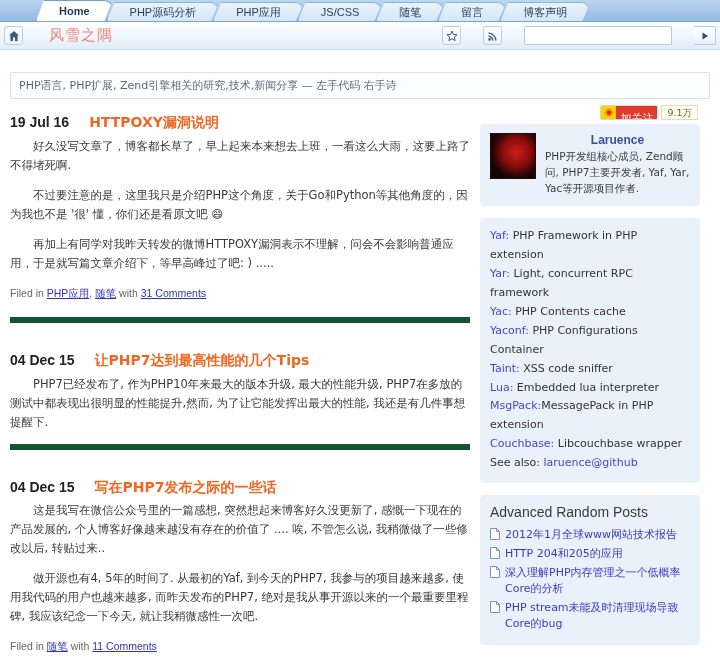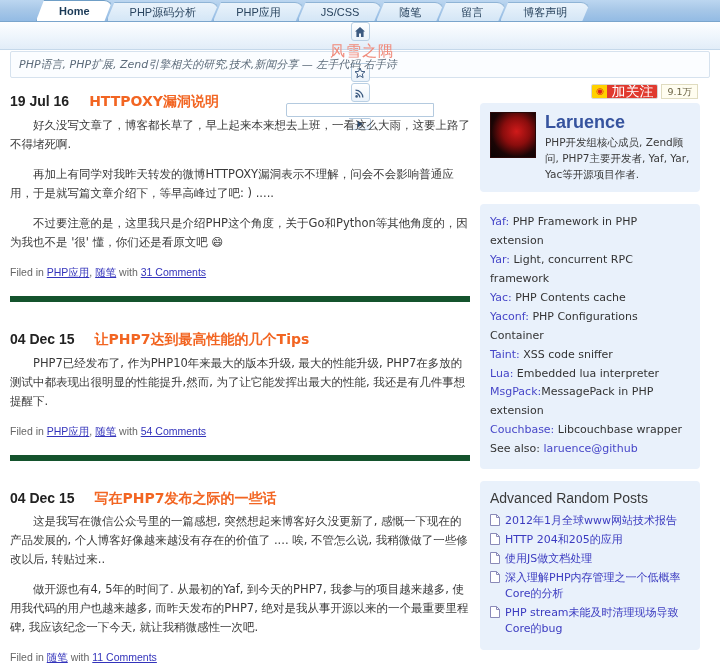--- a/index.html
+++ b/index.html
@@ -52,22 +52,21 @@
   }
 
   
   #toolbar {
     height: 28px;
     background: linear-gradient(to bottom, #fdfeff 0%, #eef5fc 55%, #e2edf8 100%);
     border-bottom: 1px solid #c5d8ea;
     display: flex;
     align-items: center;
     padding: 0 4px;
-    gap: 1px;
-    flex-direction: column;
+    gap: 22px;
   }
   .tb-btn {
     width: 19px; height: 19px;
     border: 1px solid #b9cfe3;
     border-radius: 3px;
     background: linear-gradient(to bottom, #ffffff, #eaf2fa);
     display: flex; align-items: center; justify-content: center;
     cursor: pointer;
     flex: none;
   }
@@ -94,21 +93,21 @@
     width: 22px; height: 19px;
     border: 1px solid #b4cadf;
     border-left: none;
     border-radius: 0 2px 2px 0;
     background: linear-gradient(to bottom, #ffffff, #e9f1f9);
     display: flex; align-items: center; justify-content: center;
     cursor: pointer;
   }
 
   
-  #tagline-wrap { padding: 1px 10px 0 10px; font-style: italic; }
+  #tagline-wrap { padding: 22px 10px 0 10px; }
   #tagline {
     border: 1px solid #d6e2ee;
     background: #fbfdff;
     border-radius: 2px;
     padding: 5px 8px;
     font-size: 11px;
     color: #5c6b7a;
     font-family: "DejaVu Sans", sans-serif;
   }
 
@@ -182,42 +181,42 @@
     cursor: pointer;
   }
   #weibo-eye {
     width: 15px; height: 13px;
     background: #ffd100;
     display: flex; align-items: center; justify-content: center;
     font-size: 9px; color: #e2231a; line-height: 1;
   }
   #weibo-label {
     background: #e03a2f; color: #fff;
-    font-size: 14px; padding: 0 4px;
+    font-size: 11px; padding: 6px 4px;
     height: 13px; line-height: 13px;
     font-family: "DejaVu Sans", sans-serif;
   }
   #weibo-count {
     border: 1px solid #e0dcc0;
     background: #fffdf0;
     color: #6b6445;
     font-size: 9.5px;
     height: 15px; line-height: 14px;
     padding: 0 5px;
     border-radius: 0;
     font-family: "DejaVu Sans", sans-serif;
     cursor: pointer;
   }
   #profile-box { display: flex; gap: 9px; align-items: flex-start; }
   #avatar {
     width: 46px; height: 46px; flex: none;
     background: radial-gradient(circle at 58% 42%, #d01a1a 0%, #8a0d0d 38%, #1a0505 70%, #0a0303 100%);
     border: 1px solid #2a0808;
   }
-  #profile-name { font-size: 18px; font-weight: bold; color: #36539e; margin-bottom: 2px; }
+  #profile-name { font-size: 12px; font-weight: bold; color: #36539e; margin-bottom: 2px; text-align: center; }
   #profile-desc { font-size: 10.5px; line-height: 1.5; color: #3b3b3b; font-family:"DejaVu Sans",sans-serif; }
 
   .doc-item { display: flex; gap: 5px; align-items: flex-start; margin-bottom: 3px; }
   .doc-ico { flex: none; margin-top: 1px; }
   .doc-text { font-size: 11px; line-height: 1.45; color: #3b3bc0; cursor: pointer; font-family:"DejaVu Sans",sans-serif; }
 </style>
 </head>
 <body>
 
 <div id="tabbar">
@@ -261,31 +260,30 @@
 <div id="tagline-wrap">
   <div id="tagline">PHP语言, PHP扩展, Zend引擎相关的研究,技术,新闻分享 — 左手代码 右手诗</div>
 </div>
 
 <div id="layout">
   <div id="content">
       <div class="post">
         <div class="post-head"><span class="post-date">19 Jul 16</span><span class="post-title">HTTPOXY漏洞说明</span></div>
         <div class="post-body">
           <p>好久没写文章了，博客都长草了，早上起来本来想去上班，一看这么大雨，这要上路了不得堵死啊.</p>
+          <p>不过要注意的是，这里我只是介绍PHP这个角度，关于Go和Python等其他角度的，因为我也不是 '很' 懂，你们还是看原文吧 😄</p>
           <p>再加上有同学对我昨天转发的微博HTTPOXY漏洞表示不理解，问会不会影响普通应用，于是就写篇文章介绍下，等早高峰过了吧: ) .....</p>
-          <p>不过要注意的是，这里我只是介绍PHP这个角度，关于Go和Python等其他角度的，因为我也不是 '很' 懂，你们还是看原文吧 😄</p>
         </div>
         <div class="post-meta">Filed in <a>PHP应用</a>, <a>随笔</a> with <a>31 Comments</a></div>
       </div>
       <div class="post">
         <div class="post-head"><span class="post-date">04 Dec 15</span><span class="post-title">让PHP7达到最高性能的几个Tips</span></div>
         <div class="post-body">
           <p>PHP7已经发布了, 作为PHP10年来最大的版本升级, 最大的性能升级, PHP7在多放的测试中都表现出很明显的性能提升,然而, 为了让它能发挥出最大的性能, 我还是有几件事想提醒下.</p>
         </div>
-        <div class="post-meta">Filed in <a>PHP应用</a>, <a>随笔</a> with <a>54 Comments</a></div>
       </div>
       <div class="post">
         <div class="post-head"><span class="post-date">04 Dec 15</span><span class="post-title">写在PHP7发布之际的一些话</span></div>
         <div class="post-body">
           <p>这是我写在微信公众号里的一篇感想, 突然想起来博客好久没更新了, 感慨一下现在的产品发展的, 个人博客好像越来越没有存在的价值了 .... 唉, 不管怎么说, 我稍微做了一些修改以后, 转贴过来..</p>
           <p>做开源也有4, 5年的时间了. 从最初的Yaf, 到今天的PHP7, 我参与的项目越来越多, 使用我代码的用户也越来越多, 而昨天发布的PHP7, 绝对是我从事开源以来的一个最重要里程碑, 我应该纪念一下今天, 就让我稍微感性一次吧.</p>
         </div>
         <div class="post-meta">Filed in <a>随笔</a> with <a>11 Comments</a></div>
       </div>
       <div class="post">
@@ -339,27 +337,20 @@
                 <path d="M0.5 0.5 H6.5 L9.5 3.5 V11.5 H0.5 Z" fill="#fff" stroke="#8a8ab8"></path>
                 <path d="M6.5 0.5 V3.5 H9.5" fill="none" stroke="#8a8ab8"></path>
               </svg></span>
             <span class="doc-text">HTTP 204和205的应用</span>
           </div>
           <div class="doc-item">
             <span class="doc-ico"><svg width="10" height="12" viewBox="0 0 10 12">
                 <path d="M0.5 0.5 H6.5 L9.5 3.5 V11.5 H0.5 Z" fill="#fff" stroke="#8a8ab8"></path>
                 <path d="M6.5 0.5 V3.5 H9.5" fill="none" stroke="#8a8ab8"></path>
               </svg></span>
-            <span class="doc-text">使用JS做文档处理</span>
-          </div>
-          <div class="doc-item">
-            <span class="doc-ico"><svg width="10" height="12" viewBox="0 0 10 12">
-                <path d="M0.5 0.5 H6.5 L9.5 3.5 V11.5 H0.5 Z" fill="#fff" stroke="#8a8ab8"></path>
-                <path d="M6.5 0.5 V3.5 H9.5" fill="none" stroke="#8a8ab8"></path>
-              </svg></span>
             <span class="doc-text">深入理解PHP内存管理之一个低概率Core的分析</span>
           </div>
           <div class="doc-item">
             <span class="doc-ico"><svg width="10" height="12" viewBox="0 0 10 12">
                 <path d="M0.5 0.5 H6.5 L9.5 3.5 V11.5 H0.5 Z" fill="#fff" stroke="#8a8ab8"></path>
                 <path d="M6.5 0.5 V3.5 H9.5" fill="none" stroke="#8a8ab8"></path>
               </svg></span>
             <span class="doc-text">PHP stream未能及时清理现场导致Core的bug</span>
           </div>
         </div>

